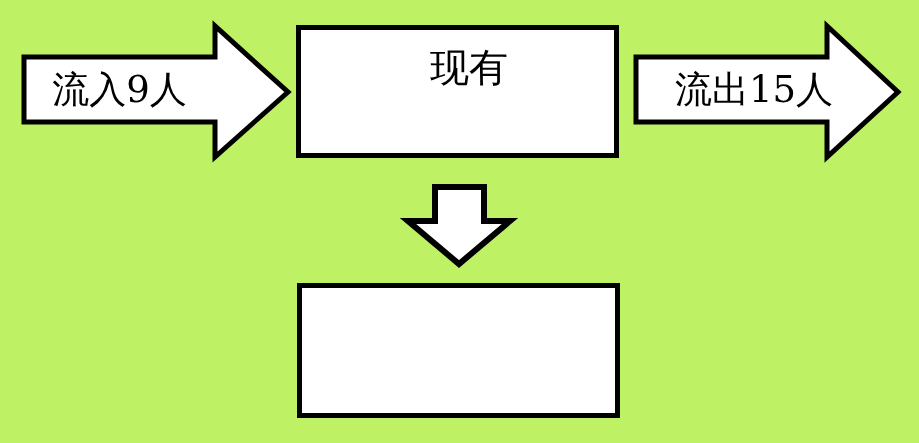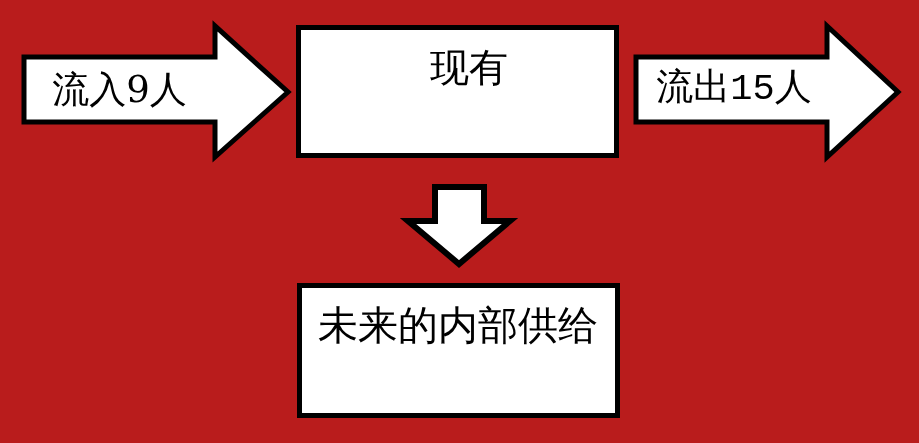--- a/index.html
+++ b/index.html
@@ -8,21 +8,21 @@
     padding: 0;
     background: #ffffff;
   }
   body {
     font-family: "DejaVu Serif", "Liberation Serif", serif;
   }
   #canvas {
     position: relative;
     width: 919px;
     height: 443px;
-    background: #b91c1c;
+    background: #bef264;
     overflow: hidden;
   }
   #diagram-svg {
     position: absolute;
     left: 0;
     top: 0;
     width: 919px;
     height: 443px;
   }
   .shape-outline {
@@ -52,25 +52,24 @@
     line-height: 1.28;
     letter-spacing: 0px;
   }
   .lbl-arrow-in {
     left: 22px;
     top: 66px;
     width: 195px;
     font-size: 37px;
   }
   .lbl-arrow-out {
-    left: 636px;
+    left: 656px;
     top: 66px;
     width: 196px;
     font-size: 37px;
-    font-family: Liberation Mono, monospace;
   }
   .lbl-center {
     left: 310px;
     top: 40px;
     width: 318px;
     font-size: 39px;
   }
   .lbl-bottom {
     left: 299px;
     top: 298px;
@@ -107,16 +106,15 @@
 
   <div class="lbl lbl-arrow-in">流入9人</div>
 
   <div class="lbl lbl-center">
     <span class="lbl-line">现有</span>
   </div>
 
   <div class="lbl lbl-arrow-out">流出15人</div>
 
   <div class="lbl lbl-bottom">
-    <span class="lbl-line">未来的内部供给</span>
   </div>
 
 </div>
 
 </body></html>

